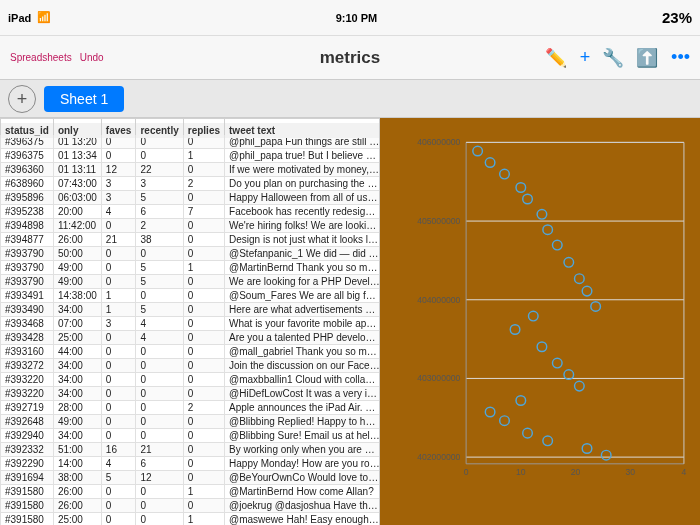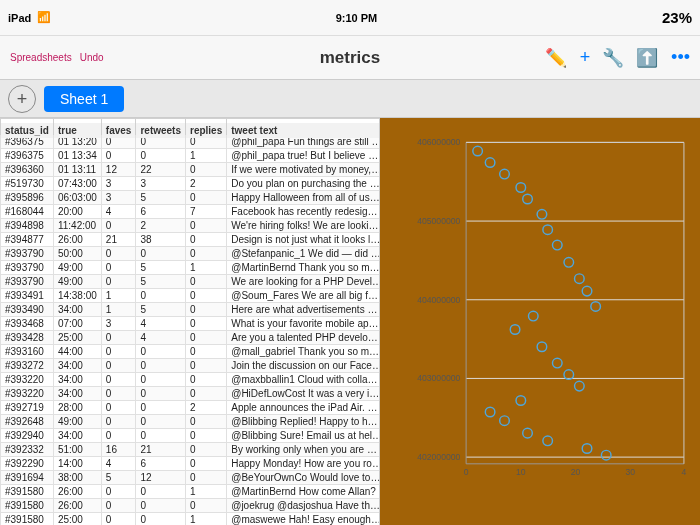--- a/index.html
+++ b/index.html
@@ -180,23 +180,23 @@
   <div class="sheet-tab">Sheet 1</div>
 </div>
 
 <div id="main">
 
   <div id="spreadsheet">
     <table>
       <thead>
         <tr>
           <th>status_id</th>
-          <th>true</th>
+          <th>only</th>
           <th>faves</th>
-          <th>retweets</th>
+          <th>recently</th>
           <th>replies</th>
           <th>tweet text</th>
         </tr>
       </thead>
       <tbody id="table-body">
       <tr>
             <td>#396375</td>
             <td>01 13:20</td>
             <td>0</td>
             <td>0</td>
@@ -213,37 +213,37 @@
           </tr>
           <tr>
             <td>#396360</td>
             <td>01 13:11</td>
             <td>12</td>
             <td>22</td>
             <td>0</td>
             <td>If we were motivated by money, we would have</td>
           </tr>
           <tr>
-            <td>#519730</td>
+            <td>#638960</td>
             <td>07:43:00</td>
             <td>3</td>
             <td>3</td>
             <td>2</td>
             <td>Do you plan on purchasing the Nexus 5? http:/</td>
           </tr>
           <tr>
             <td>#395896</td>
             <td>06:03:00</td>
             <td>3</td>
             <td>5</td>
             <td>0</td>
             <td>Happy Halloween from all of us at Chop Dawg!</td>
           </tr>
           <tr>
-            <td>#168044</td>
+            <td>#395238</td>
             <td>20:00</td>
             <td>4</td>
             <td>6</td>
             <td>7</td>
             <td>Facebook has recently redesigned their entire N</td>
           </tr>
           <tr>
             <td>#394898</td>
             <td>11:42:00</td>
             <td>0</td>

